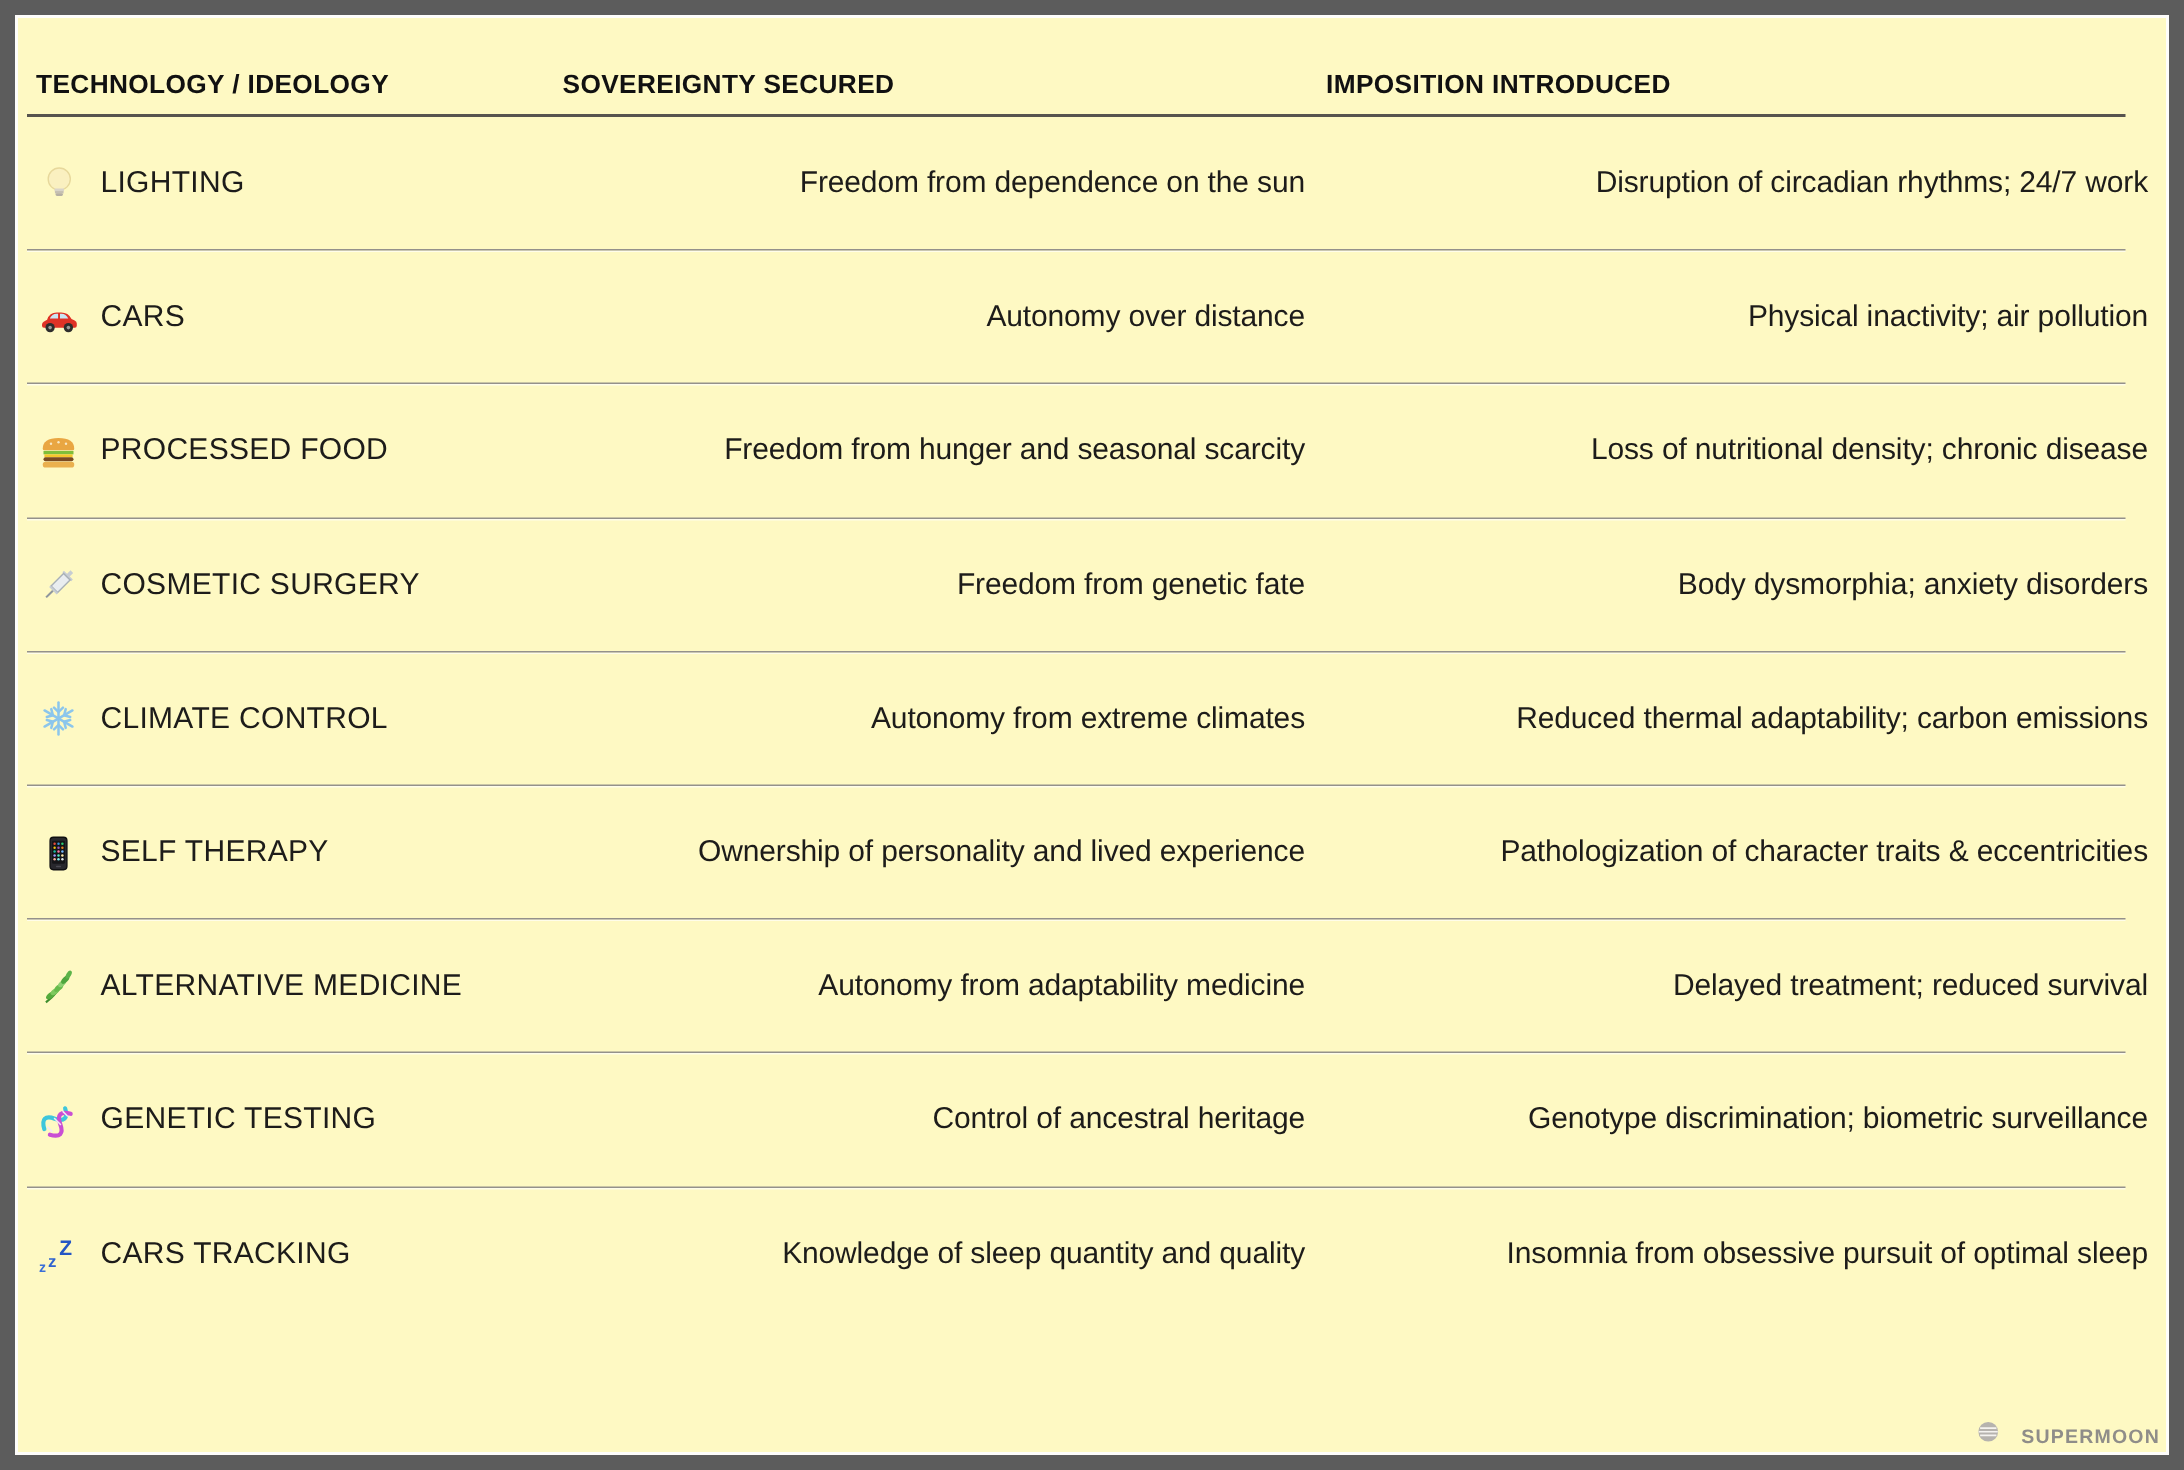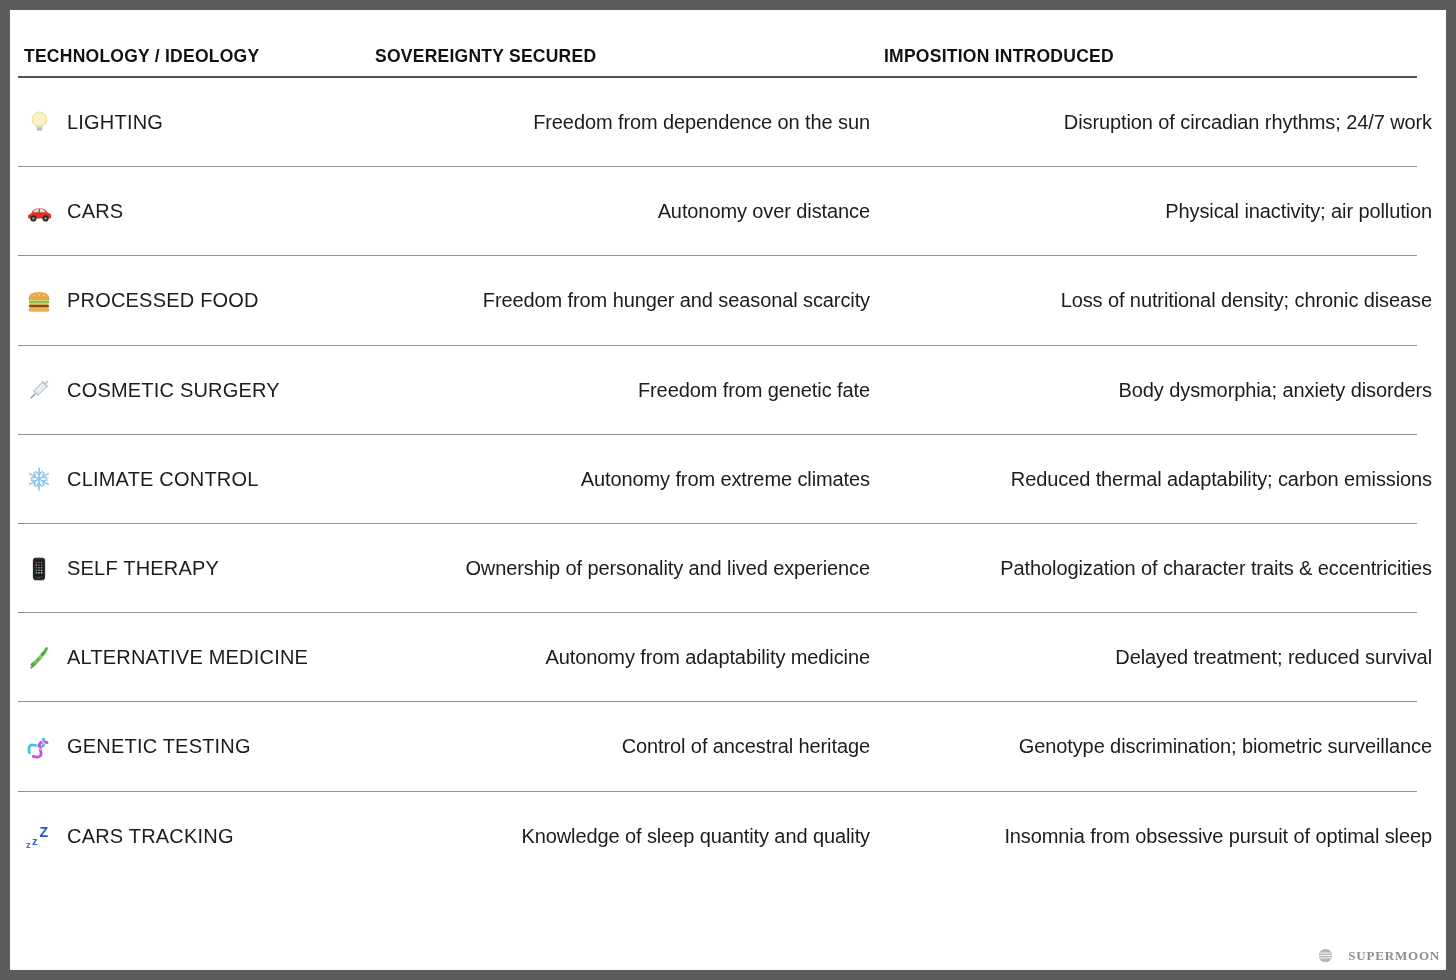--- a/index.html
+++ b/index.html
@@ -6,21 +6,21 @@
   body{
     width:1456px;height:980px;
     background:#5c5c5c;
     font-family:"Liberation Sans",sans-serif;
     -webkit-font-smoothing:antialiased;
   }
   .card{
     box-sizing:border-box;
     width:1456px;height:980px;
     border:10px solid #5c5c5c;
-    background:#ffffff;
+    background:#fef9c3;
     position:relative;
     box-shadow:inset 0 0 0 2px #fefdfb;
     display:flex;flex-direction:column;
     overflow:hidden;
   }
   .grid{
     display:grid;
     grid-template-columns:351px 509px 1fr;
     padding-left:14px;
     align-items:center;
@@ -62,21 +62,21 @@
     display:flex;align-items:center;gap:13px;
     letter-spacing:.2px;
   }
   .icn{
     width:30px;height:30px;flex:0 0 30px;
     display:flex;align-items:center;justify-content:center;
   }
   .icn svg{display:block;}
   .brand{
     position:absolute;right:6px;bottom:3px;
-    display:flex;gap:15px;font-family:Liberation Serif, serif;
+    display:flex;align-items:center;gap:15px;
   }
   .brand-name{
     font-size:13px;font-weight:bold;color:#8f8d89;letter-spacing:.8px;
   }
 </style>
 </head>
 <body>
 
 <div class="card">
 

